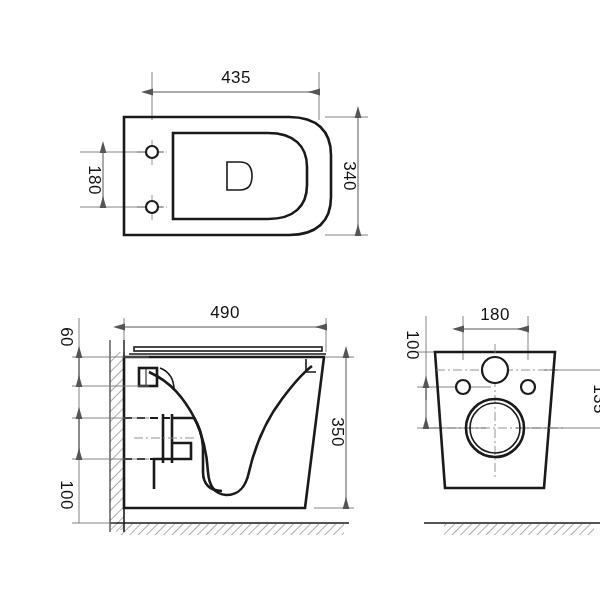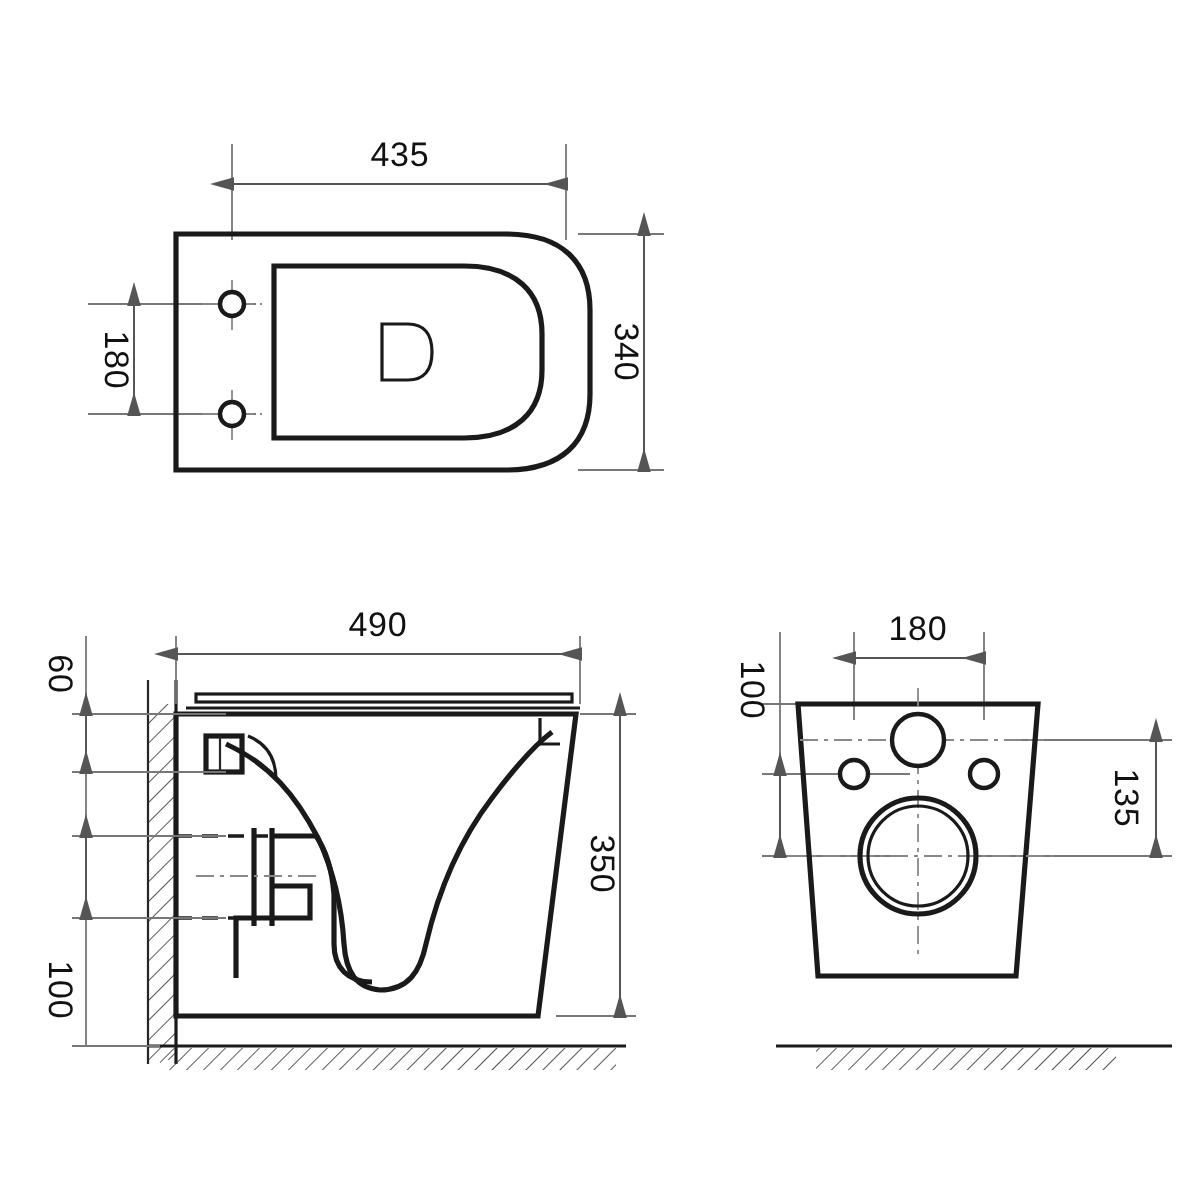--- a/index.html
+++ b/index.html
@@ -11,20 +11,21 @@
     width: 600px;
     height: 600px;
     font-family: "Liberation Sans", sans-serif;
     overflow: hidden;
   }
   #drawing-root {
     position: relative;
     width: 557px;
     height: 600px;
     background: #ffffff;
+    margin-left: 36px;
   }
   svg.sheet {
     display: block;
     width: 600px;
     height: 600px;
   }
   .obj {
     fill: none;
     stroke: #1a1a1a;
     stroke-width: 2.6;

